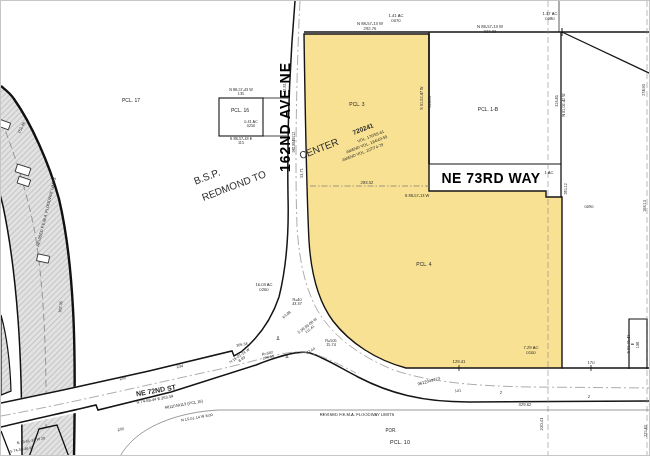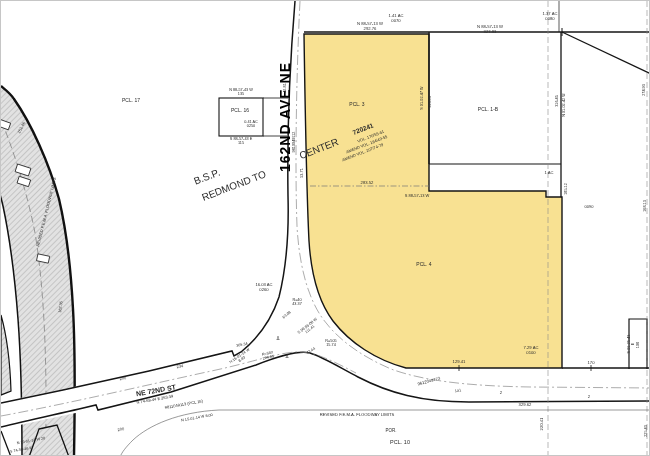--- a/index.html
+++ b/index.html
@@ -67,20 +67,21 @@
       <path d="M646,0 L646,456" stroke="#8a8a8a" stroke-width="0.6" stroke-dasharray="6 3"></path>
       <path d="M309,185 L428,185" stroke="#777" stroke-width="0.7" stroke-dasharray="6 2 1.5 2"></path>
       <path d="M650,409 L218,409 C178,411 148,424 132,439 C125,446 121,451 119,456" stroke="#555" stroke-width="0.6"></path>
       <path d="M299,0 C295,80 294,170 296,225 C298,262 306,296 322,318 C338,340 362,356 390,368 C420,379 462,385 530,386 L650,387" stroke="#888" stroke-width="0.7" stroke-dasharray="10 3 2 3"></path>
       <path d="M0,415 C70,402 150,383 215,369 C252,361 276,352 295,351 C315,350 335,362 355,372" stroke="#888" stroke-width="0.7" stroke-dasharray="10 3 2 3"></path>
     </g>
   </svg>
 
   <div id="labels">
       <div class="lbl" style="left: 284px; top: 116px; font-size: 14px; font-weight: bold; letter-spacing: 1px; color: rgb(0, 0, 0); transform: translate(-50%, -50%) rotate(-90deg);">162ND AVE NE</div>
+      <div class="lbl" style="left: 490px; top: 177px; font-size: 14px; font-weight: bold; letter-spacing: 0.5px; color: rgb(0, 0, 0); transform: translate(-50%, -50%) rotate(0deg);">NE 73RD WAY</div>
       <div class="lbl" style="left: 155px; top: 390px; font-size: 7px; font-weight: bold; transform: translate(-50%, -50%) rotate(-10deg);">NE 72ND ST</div>
       <div class="lbl" style="left: 206px; top: 176px; font-size: 10px; transform: translate(-50%, -50%) rotate(-21deg);">B.S.P.</div>
       <div class="lbl" style="left: 233px; top: 185px; font-size: 10px; transform: translate(-50%, -50%) rotate(-21deg);">REDMOND TO</div>
       <div class="lbl" style="left: 318px; top: 148px; font-size: 10px; transform: translate(-50%, -50%) rotate(-21deg);">CENTER</div>
       <div class="lbl" style="left: 362px; top: 128px; font-size: 6.5px; font-weight: bold; transform: translate(-50%, -50%) rotate(-21deg);">720241</div>
       <div class="lbl" style="left: 370px; top: 136px; font-size: 4px; transform: translate(-50%, -50%) rotate(-21deg);">VOL. 170/55-61</div>
       <div class="lbl" style="left: 366px; top: 144px; font-size: 4px; transform: translate(-50%, -50%) rotate(-21deg);">AMEND VOL. 184/49-55</div>
       <div class="lbl" style="left: 362px; top: 152px; font-size: 4px; transform: translate(-50%, -50%) rotate(-21deg);">AMEND VOL. 207/74-79</div>
       <div class="lbl" style="left: 130px; top: 100px; font-size: 5px; transform: translate(-50%, -50%) rotate(0deg);">PCL. 17</div>
       <div class="lbl" style="left: 239px; top: 110px; font-size: 5px; transform: translate(-50%, -50%) rotate(0deg);">PCL. 16</div>

